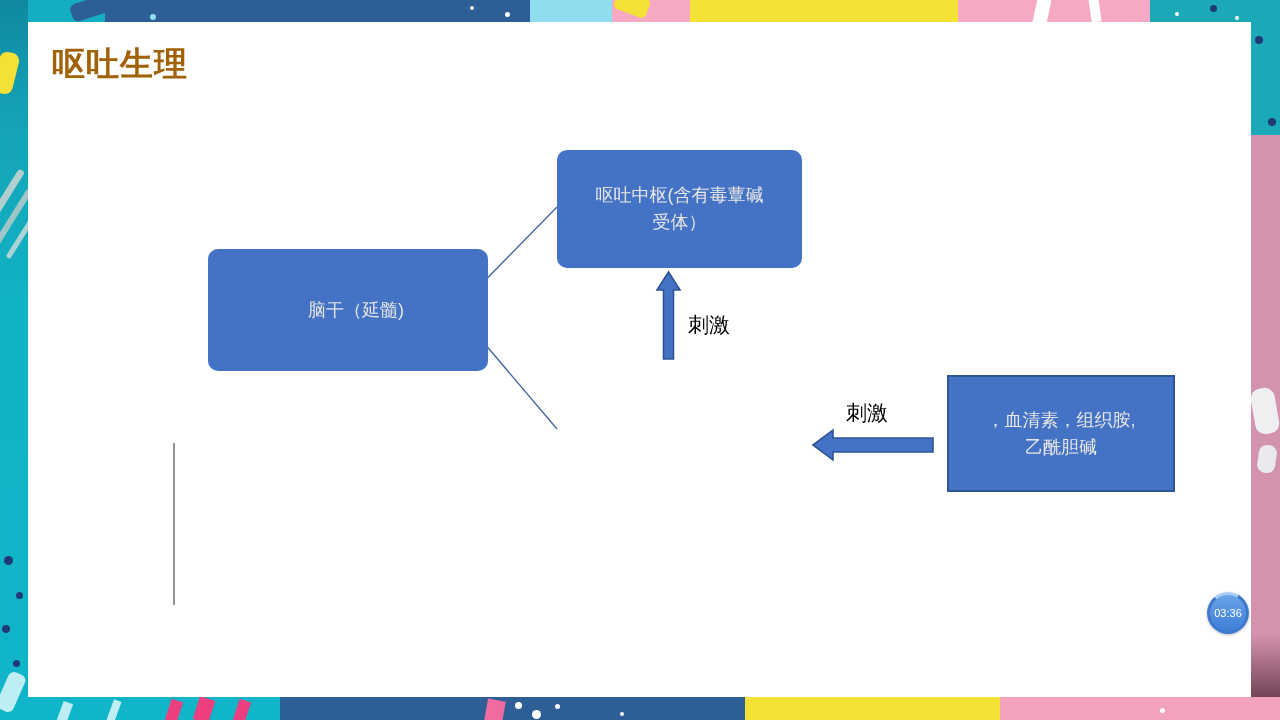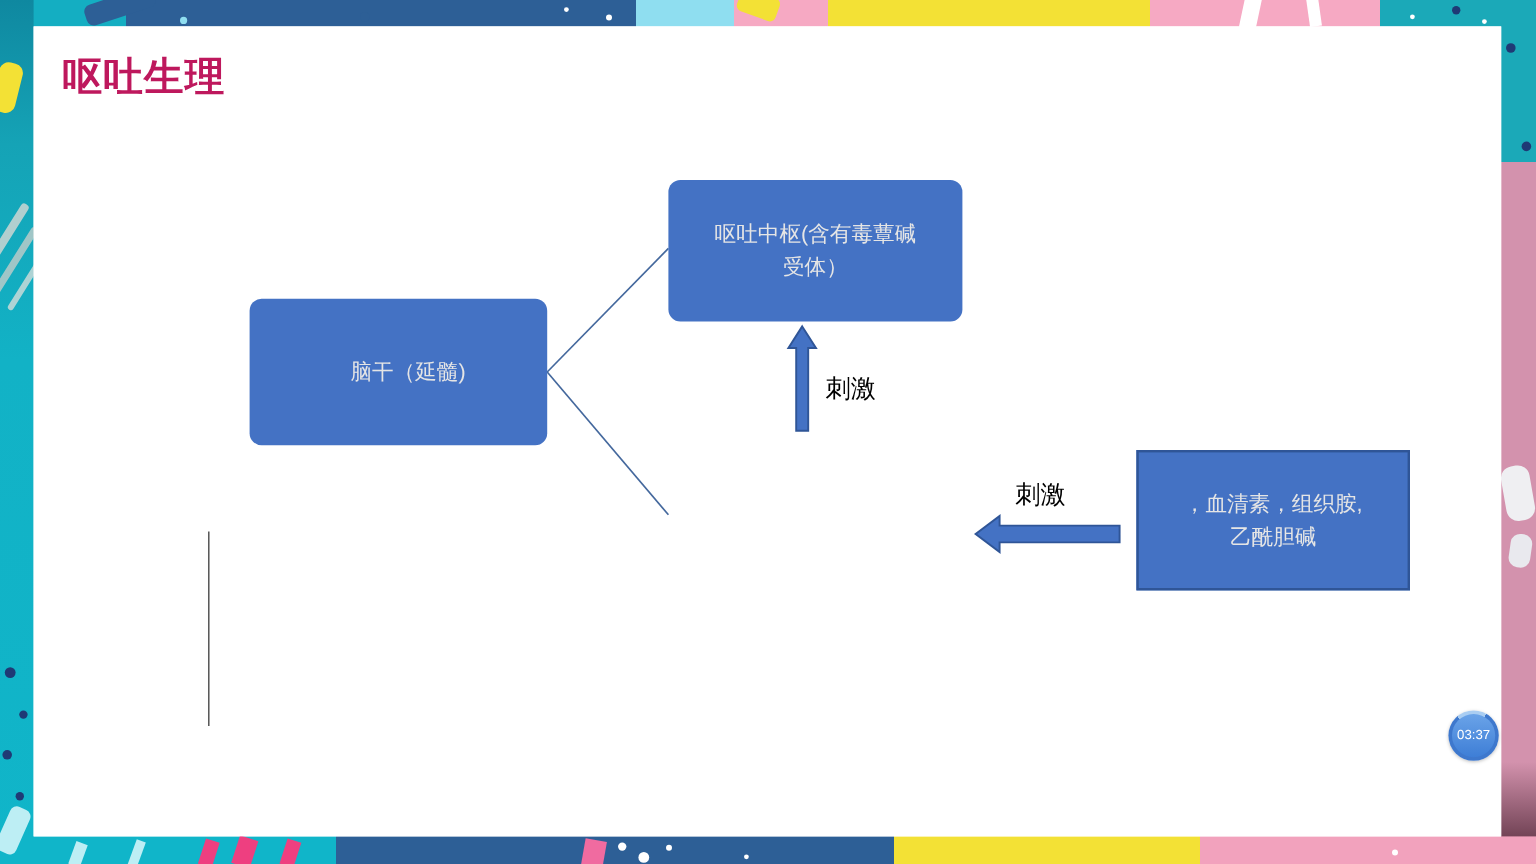--- a/index.html
+++ b/index.html
@@ -42,30 +42,30 @@
   }
   .deco{position:absolute;}
   .dot{border-radius:50%;}
   
   .content{
     position:absolute;left:28px;top:22px;width:1223px;height:675px;
     background:#ffffff;
   }
   .page-title{
     position:absolute;left:52px;top:42px;margin:0;
-    font-size:33px;font-weight:900;color:#be185d;letter-spacing:1px;
+    font-size:33px;font-weight:900;color:#a16207;letter-spacing:1px;
   }
   
   .node{
     position:absolute;background:#4472C4;color:#e5e5e5;
     display:flex;align-items:center;justify-content:center;
     text-align:center;white-space:pre-line;
     font-size:18px;line-height:1.5;border-radius:10px;
   }
-  .node-brainstem{left:208px;top:249px;width:248px;height:122px;padding-left:16px;box-sizing:border-box;}
+  .node-brainstem{left:208px;top:249px;width:280px;height:122px;padding-left:16px;box-sizing:border-box;}
   .node-vomiting-center{left:557px;top:150px;width:245px;height:118px;}
   .node-ctz{left:557px;top:369px;width:245px;height:120px;}
   .node-transmitters{
     left:947px;top:375px;width:228px;height:117px;
     border:2px solid #2F5597;border-radius:0;box-sizing:border-box;
   }
   .arrow-label{
     position:absolute;color:#000000;font-size:21px;line-height:1;
   }
   .label-up{left:688px;top:314px;}
@@ -157,16 +157,16 @@
   </div>
   <div class="node node-transmitters">
     <span>，血清素，组织胺,
 乙酰胆碱</span>
   </div>
 
   <div class="arrow-label label-up">刺激</div>
   <div class="arrow-label label-left">刺激</div>
 
   <div class="timer">
-    <div class="timer-inner">03:37</div>
+    <div class="timer-inner">03:36</div>
   </div>
 
 </div>
 
 </body></html>

